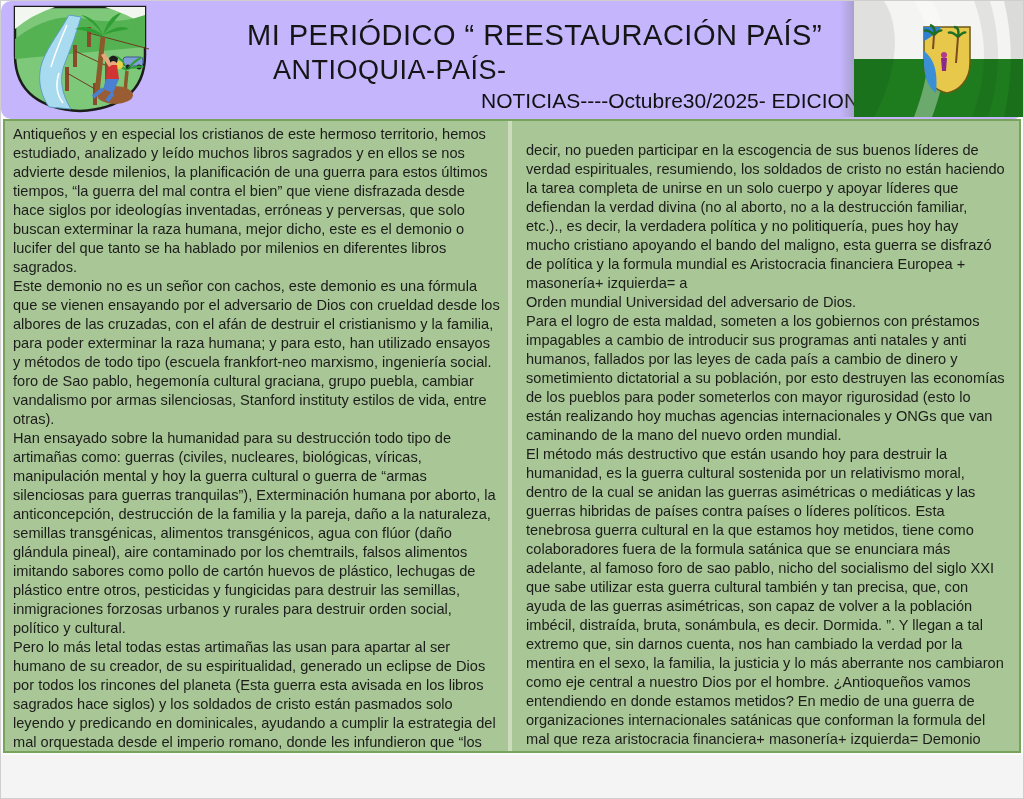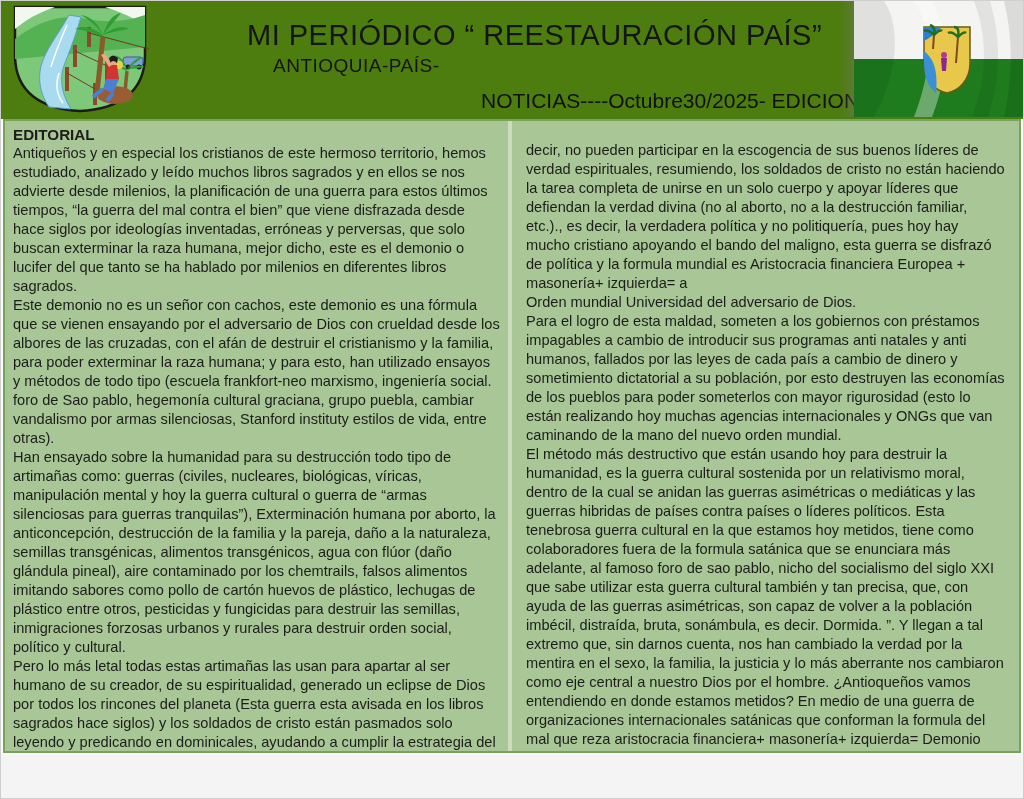--- a/index.html
+++ b/index.html
@@ -1,26 +1,26 @@
 <!DOCTYPE html>
 <html><head>
 <meta charset="utf-8">
 <style>
   html,body{margin:0;padding:0;}
   body{width:1024px;height:799px;background:#e9e9e9;font-family:"Liberation Sans",sans-serif;}
   .page{position:relative;width:1022px;height:797px;background:#fbfbfb;border:1px solid #cfcfcf;overflow:hidden;}
 
   
-  .header{position:absolute;top:0;left:0;width:100%;height:118px;background:#4d7c0f;}
+  .header{position:absolute;top:0;left:0;width:100%;height:118px;background:#c4b5fd;border-radius:10px;}
   .crest{position:absolute;top:2px;left:8px;width:142px;height:112px;}
   .flag{position:absolute;top:0;right:0;width:169px;height:116px;}
   .flag-shadow{position:absolute;top:0;right:169px;width:14px;height:116px;
     background:linear-gradient(to right,rgba(255,255,255,0),rgba(120,120,120,.35));}
   .title{position:absolute;top:18px;left:246px;font-size:29px;color:#151515;letter-spacing:.5px;white-space:nowrap;}
-  .subtitle{position:absolute;top:54px;left:272px;font-size:19px;color:#151515;letter-spacing:.5px;white-space:nowrap;}
+  .subtitle{position:absolute;top:54px;left:272px;font-size:27px;color:#151515;letter-spacing:.5px;white-space:nowrap;}
   .edition{position:absolute;top:88px;left:480px;font-size:21px;color:#111;white-space:nowrap;}
 
   
   .body-box{position:absolute;top:118px;left:2px;width:1018px;height:634px;
     background:#a8c696;border:2px solid #77a35c;box-sizing:border-box;display:flex;}
   .col{box-sizing:border-box;font-size:14.6px;line-height:19px;color:#1d1d1b;}
   .col-left{width:50%;padding:4px 8px 0 8px;border-right:4px solid #cddcbc;}
   .col-right{width:50%;padding:20px 14px 0 14px;}
   .col p{margin:0;}
   .h-bold{font-weight:bold;font-size:15.2px;}
@@ -117,21 +117,20 @@
           <circle cx="90" cy="54" r="3" fill="#b03a8c"></circle>
           <path d="M87,57 L93,57 L92,70 L88,70 Z" fill="#8c2a8c"></path>
         </g>
       </svg>
     </div>
   </div>
 
   <div class="body-box">
 
     <div class="col col-left">
-      <p class="h-bold">EDITORIAL</p>
       <p>Antiqueños y en especial los cristianos de este hermoso territorio, hemos estudiado, analizado y leído muchos libros sagrados y en ellos se nos advierte desde milenios, la  planificación de una guerra para estos últimos tiempos, “la guerra  del mal contra el bien”  que viene disfrazada desde hace siglos por ideologías inventadas, erróneas y perversas, que solo buscan exterminar la raza humana, mejor dicho, este es el demonio o lucifer del que tanto se ha hablado por milenios en diferentes libros sagrados.</p>
       <p>Este demonio no es un señor con cachos, este demonio es una fórmula que se vienen ensayando por el adversario de Dios con crueldad desde los albores de las cruzadas, con el afán de destruir el cristianismo y la familia, para poder exterminar la raza humana; y para esto, han utilizado ensayos y métodos de todo tipo (escuela frankfort-neo marxismo, ingeniería social. foro de Sao pablo, hegemonía cultural graciana, grupo puebla, cambiar vandalismo por armas silenciosas, Stanford instituty estilos de vida, entre otras).</p>
       <p>Han ensayado sobre la humanidad para su destrucción todo tipo de artimañas como: guerras (civiles, nucleares, biológicas, víricas, manipulación mental y hoy la guerra cultural o guerra de “armas silenciosas para guerras tranquilas”), Exterminación humana por  aborto, la anticoncepción, destrucción de la familia y la pareja, daño a la naturaleza, semillas transgénicas, alimentos transgénicos, agua con flúor (daño glándula pineal), aire contaminado por los chemtrails, falsos alimentos imitando sabores como pollo de cartón huevos de plástico, lechugas de plástico entre otros, pesticidas y fungicidas para destruir las semillas, inmigraciones forzosas urbanos y rurales para destruir orden social, político y cultural.</p>
       <p>Pero lo más letal todas estas artimañas las usan para apartar al ser humano de su creador, de su espiritualidad,  generado un eclipse de Dios por todos los rincones del planeta (Esta guerra esta avisada en los libros sagrados hace siglos) y los soldados de cristo están pasmados solo leyendo y predicando en dominicales,  ayudando a cumplir la estrategia del mal orquestada  desde el imperio romano, donde les infundieron que “los cristianos no pueden participar en política” esto es una rotunda mentira , es</p>
     </div>
 
     <div class="col col-right">
       <p>decir,  no pueden participar en la escogencia de sus buenos  líderes de verdad espirituales, resumiendo, los soldados de cristo no están haciendo la tarea completa de unirse en  un solo cuerpo y apoyar líderes que defiendan la verdad divina (no al aborto, no  a la destrucción familiar, etc.)., es decir, la verdadera política y no politiquería, pues hoy hay mucho cristiano apoyando el bando del maligno, esta guerra se disfrazó de política y la formula mundial es Aristocracia financiera Europea + masonería+ izquierda= a</p>
       <p>Orden mundial Universidad del adversario de Dios.</p>
       <p>Para el logro de esta maldad, someten a los gobiernos con préstamos impagables a cambio de introducir sus programas anti natales y anti humanos, fallados por las leyes de cada país a cambio de dinero y sometimiento dictatorial a su población, por esto destruyen las economías de los pueblos para poder someterlos con mayor rigurosidad (esto lo están realizando hoy muchas agencias internacionales y ONGs que van caminando de la mano del nuevo orden mundial.</p>

